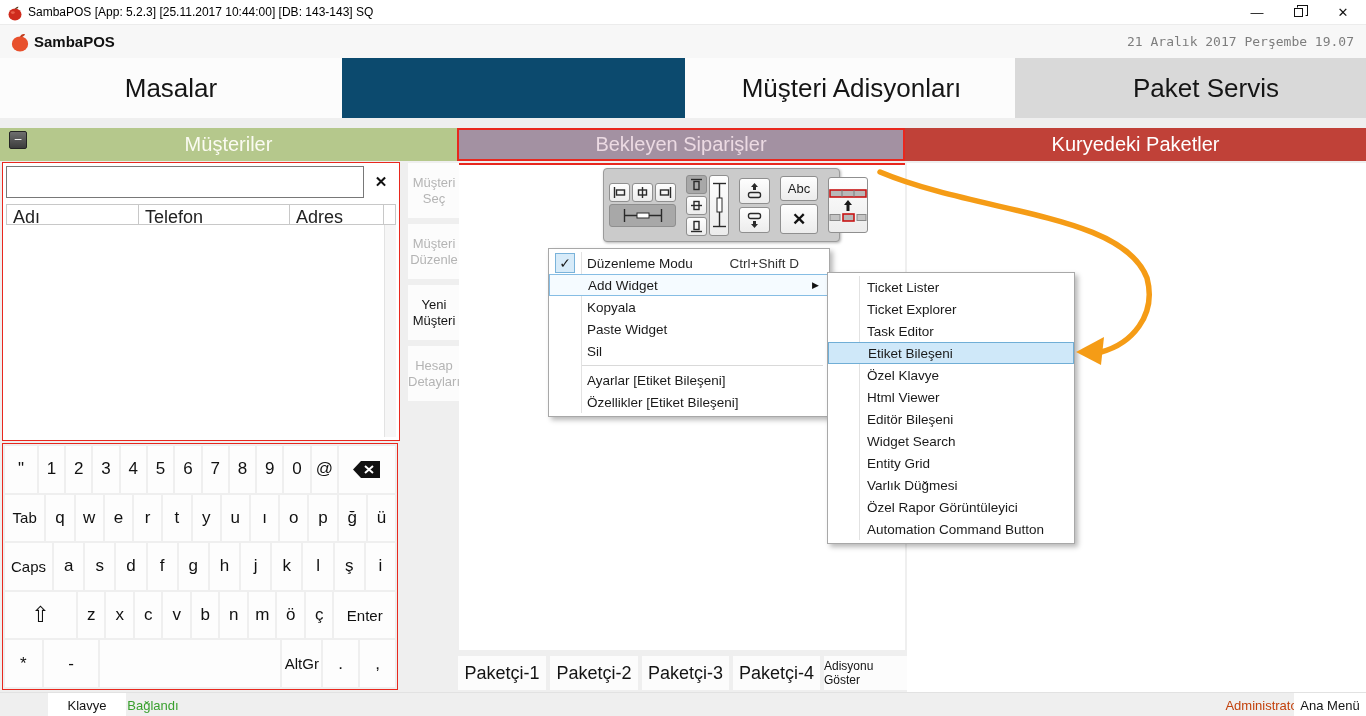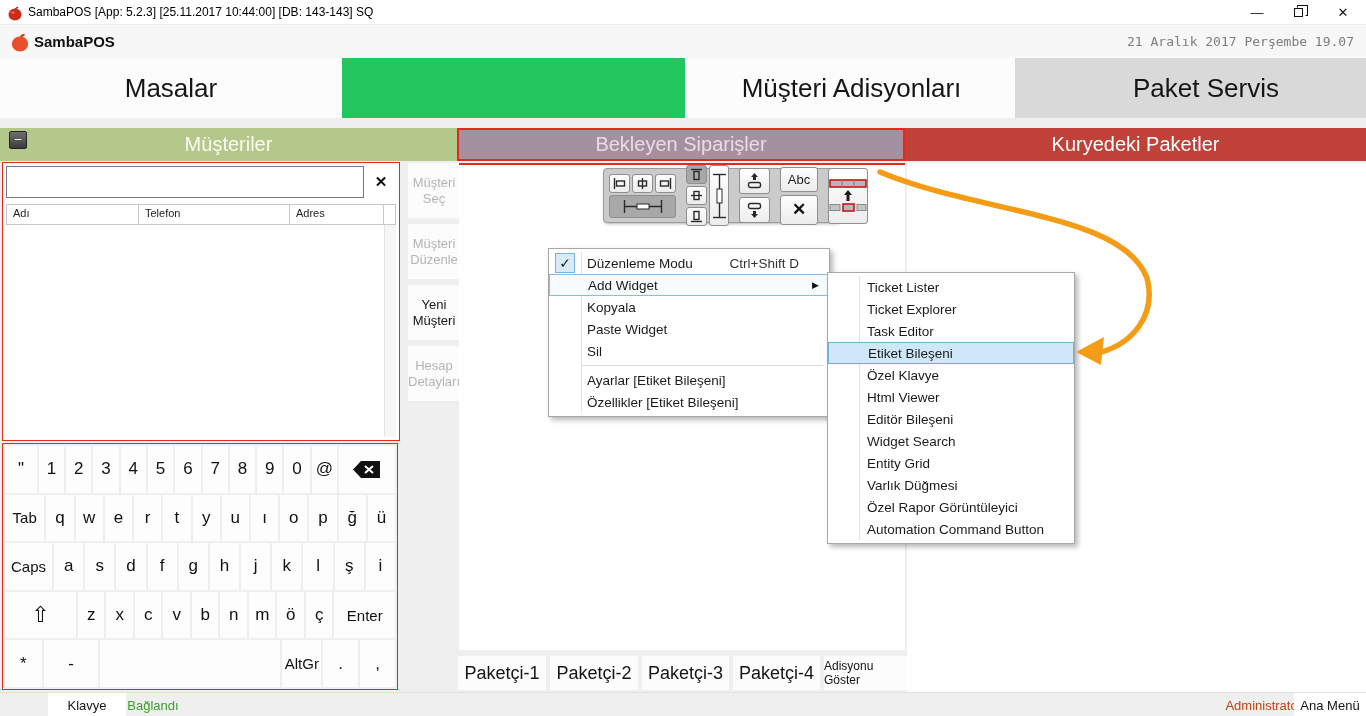--- a/index.html
+++ b/index.html
@@ -14,60 +14,60 @@
   #btn-min { right:86px; } #btn-restore { right:44px; } #btn-close { right:0px; }
   .restore-glyph { position:absolute; left:18px; top:8px; width:9px; height:9px; border:1px solid #111; background:#fff; }
   .restore-glyph::before { content:""; position:absolute; left:2px; top:-4px; width:9px; height:9px; border:1px solid #111; border-left-width:1px; background:transparent; clip-path:polygon(0 0,100% 0,100% 100%,78% 100%,78% 22%,0 22%); }
 
   
   #appbar { left:0; top:25px; width:1366px; height:33px; background:#f7f7f7; }
   #appbar .brand { position:absolute; left:34px; top:0; line-height:33px; font-size:15px; font-weight:bold; color:#111; }
   #appbar .datetime { position:absolute; right:12px; top:0; line-height:33px; font-size:13px; color:#7d7d7d; font-family:"DejaVu Sans Mono", monospace; }
 
   
-  #tabbar { left:0; top:58px; width:1366px; height:60px; background:#22c55e; }
+  #tabbar { left:0; top:58px; width:1366px; height:60px; background:#0c4a6e; }
   .nav-tab { position:absolute; top:0; height:60px; background:#fcfcfc; color:#151515; font-size:26px; font-weight:300;
              display:flex; align-items:center; justify-content:center; cursor:pointer; }
   .nav-tab.selected { background:#d9d9d9; }
 
   
   .panel-hdr { top:128px; height:33px; font-size:20px; font-weight:300; display:flex; align-items:center; justify-content:center; }
   #hdr-customers { left:0; width:457px; background:#b5c88c; color:#fbfbf2; }
   #hdr-pending { left:457px; width:448px; background:#a391a2; color:#ecdae3; border:2px solid #e8281e; }
   #hdr-courier { left:905px; width:461px; background:#c04138; color:#ffffff; }
   #widget-handle { left:9px; top:131px; width:18px; height:18px; background:linear-gradient(#6e6e6e,#3c3c3c);
                    border:1px solid #242424; border-radius:2px; color:#fff; font-size:12px; line-height:15px; text-align:center; cursor:pointer; }
 
   
   #customers-widget { left:2px; top:162px; width:398px; height:279px; background:#fff; border:1px solid #e8281e; }
   #search-input { position:absolute; left:3px; top:3px; width:358px; height:32px; border:1px solid #787878; background:#fff; font-size:15px; padding:0 6px; font-family:"Liberation Sans", sans-serif; outline:none; }
   #search-clear { position:absolute; right:3px; top:3px; width:30px; height:32px; background:#fff; border:none; font-size:15px; font-weight:bold; color:#111; cursor:pointer; }
   #cust-table-head { position:absolute; left:3px; top:41px; right:3px; height:21px; display:flex; border:1px solid #c8c8c8; background:#fff; }
-  .col-hd { border-right:1px solid #c8c8c8; font-size:11px; color:#222; padding:2px 0 0 6px; }
+  .col-hd { border-right:1px solid #c8c8c8; font-size:18px; color:#222; padding:2px 0 0 6px; }
   #cust-scrollbar { position:absolute; right:3px; top:62px; bottom:3px; width:12px; background:#f6f6f6; border-left:1px solid #e3e3e3; }
 
   
   .side-btn { left:408px; width:52px; height:55px; background:#fcfcfc; display:flex; align-items:center; justify-content:center;
               text-align:center; font-size:13px; line-height:16px; cursor:pointer; }
   .side-btn.disabled { color:#b4b4b4; }
   .side-btn.enabled { color:#141414; }
 
   
   #keyboard { left:2px; top:443px; width:396px; height:247px; background:#efefef; border:1px solid #e8281e; padding:2px; display:flex; flex-direction:column; gap:2px; }
   .kb-row { display:flex; gap:2px; flex:1; }
   .key { background:#fdfdfd; display:flex; align-items:center; justify-content:center; font-size:17px; color:#111; flex-basis:0; cursor:pointer; }
   .key.fn { font-size:15px; }
   .key.shift { font-size:22px; }
 
   
   #pending-panel { left:459px; top:163px; width:446px; height:487px; background:#ffffff; border-top:2px solid #e8281e; }
   #courier-panel { left:907px; top:163px; width:459px; height:529px; background:#ffffff; }
 
   
-  #align-toolbar { left:603px; top:168px; width:237px; height:55px; background:#cbcbcb; border:1px solid #9b9b9b; border-radius:4px;
+  #align-toolbar { left:603px; top:168px; width:237px; height:74px; background:#cbcbcb; border:1px solid #9b9b9b; border-radius:4px;
                    box-shadow:1px 1px 3px rgba(0,0,0,.3); display:flex; align-items:center; padding:0 5px; gap:10px; }
   .tb-btn { background:linear-gradient(#fefefe,#ececec); border:1px solid #8f8f8f; border-radius:3px; display:flex; align-items:center; justify-content:center; cursor:pointer; }
   .tb-btn.pressed { background:#a8a8a8; }
   .tb-col { display:flex; flex-direction:column; gap:2px; align-items:center; }
   .tb-row { display:flex; gap:2px; align-items:center; }
   .xbold { font-size:17px; font-weight:bold; color:#111; line-height:1; }
   .abc-txt { font-size:13px; color:#222; }
 
   
   .menu { background:#fff; border:1px solid #a8a8a8; box-shadow:3px 3px 5px rgba(0,0,0,.28); z-index:50; }

